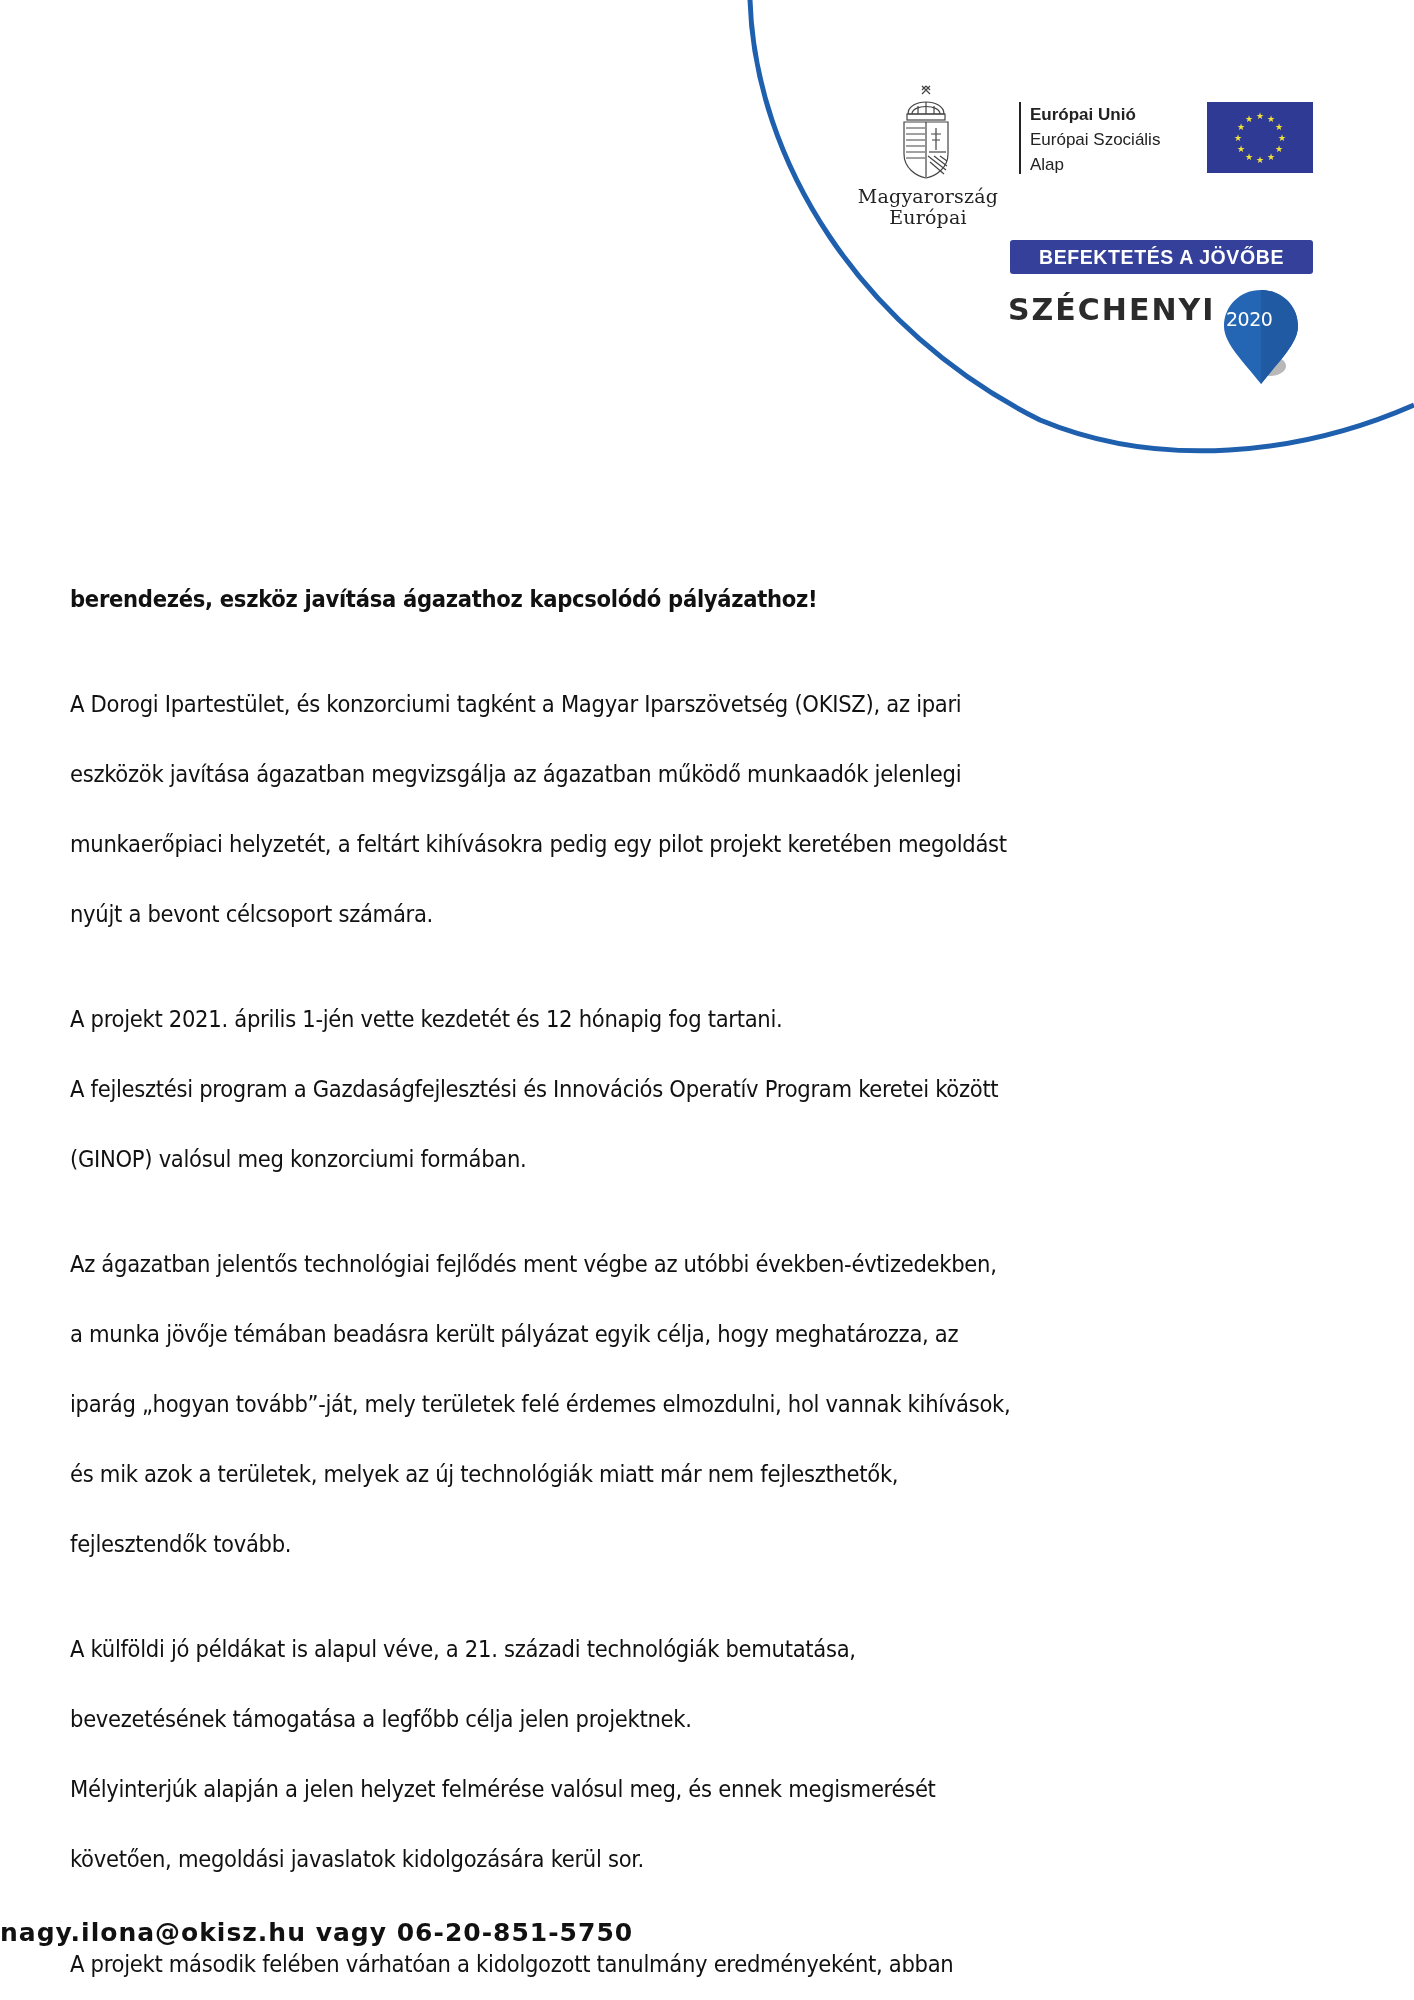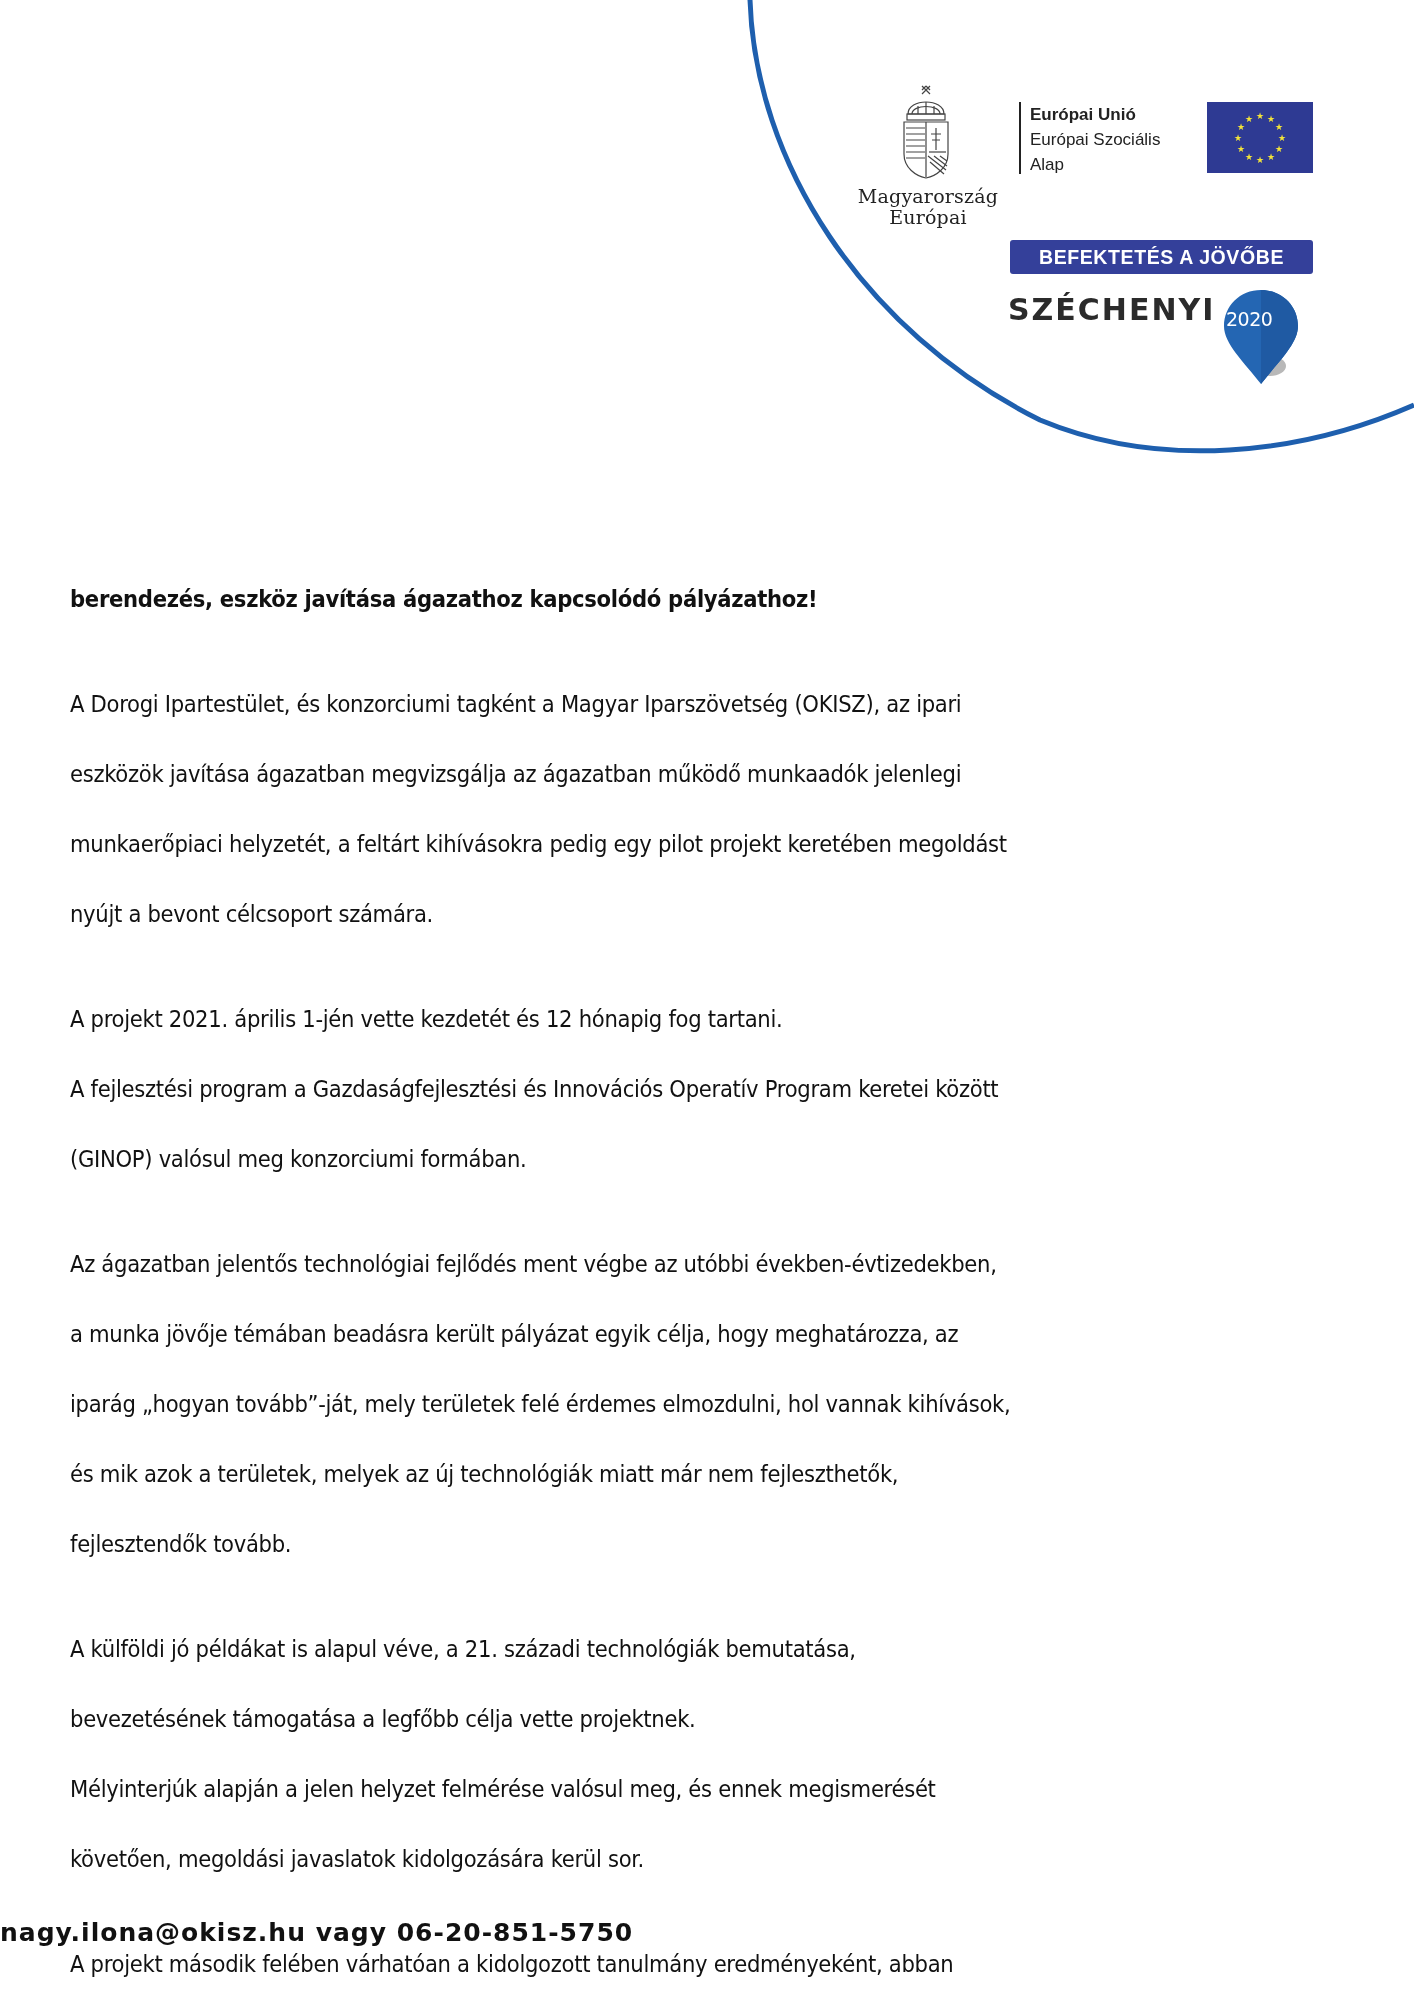--- a/index.html
+++ b/index.html
@@ -127,21 +127,21 @@
       <span>Az ágazatban jelentős technológiai fejlődés ment végbe az utóbbi években-évtizedekben,</span><br>
       <span>a munka jövője témában beadásra került pályázat egyik célja, hogy meghatározza, az</span><br>
       <span>iparág „hogyan tovább”-ját, mely területek felé érdemes elmozdulni, hol vannak kihívások,</span><br>
       <span>és mik azok a területek, melyek az új technológiák miatt már nem fejleszthetők,</span><br>
       <span>fejlesztendők tovább.</span>
     </p>
     <div class="gap"></div>
 
     <p class="p">
       <span>A külföldi jó példákat is alapul véve, a 21. századi technológiák bemutatása,</span><br>
-      <span>bevezetésének támogatása a legfőbb célja vette projektnek.</span><br>
+      <span>bevezetésének támogatása a legfőbb célja jelen projektnek.</span><br>
       <span>Mélyinterjúk alapján a jelen helyzet felmérése valósul meg, és ennek megismerését</span><br>
       <span>követően, megoldási javaslatok kidolgozására kerül sor.</span>
     </p>
     <div class="gap"></div>
 
     <p class="p">
       <span>A projekt második felében várhatóan a kidolgozott tanulmány eredményeként, abban</span><br>
       <br>
       <br>
       

